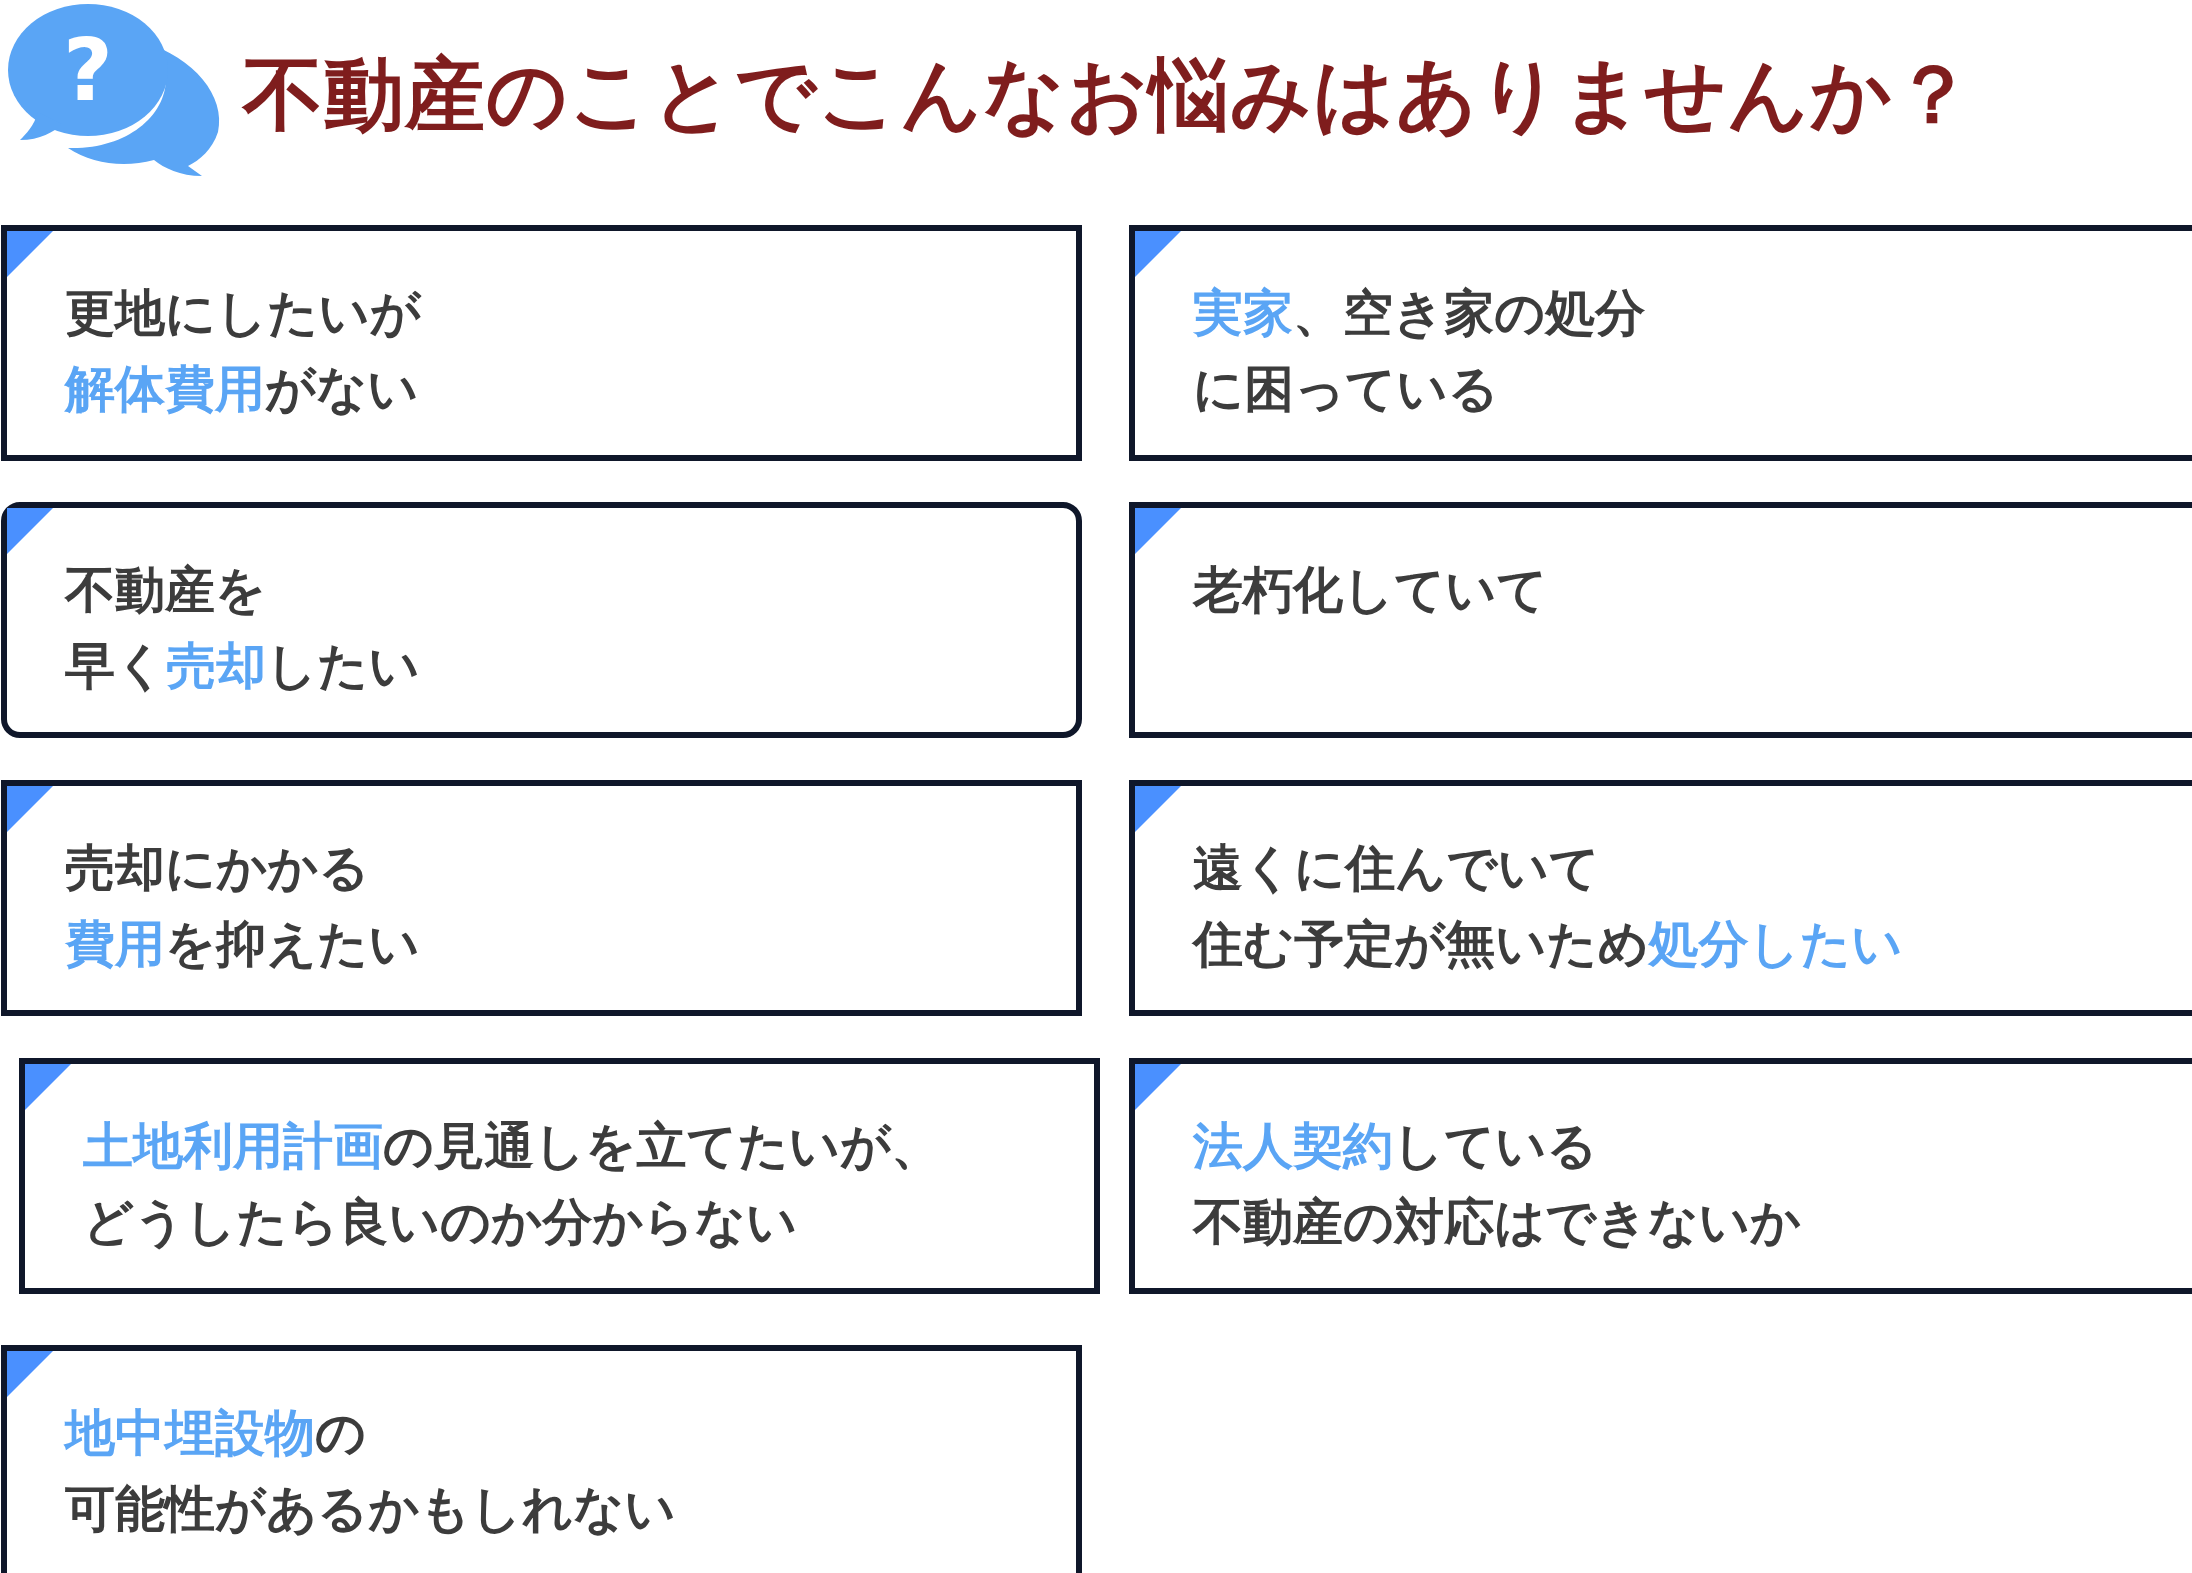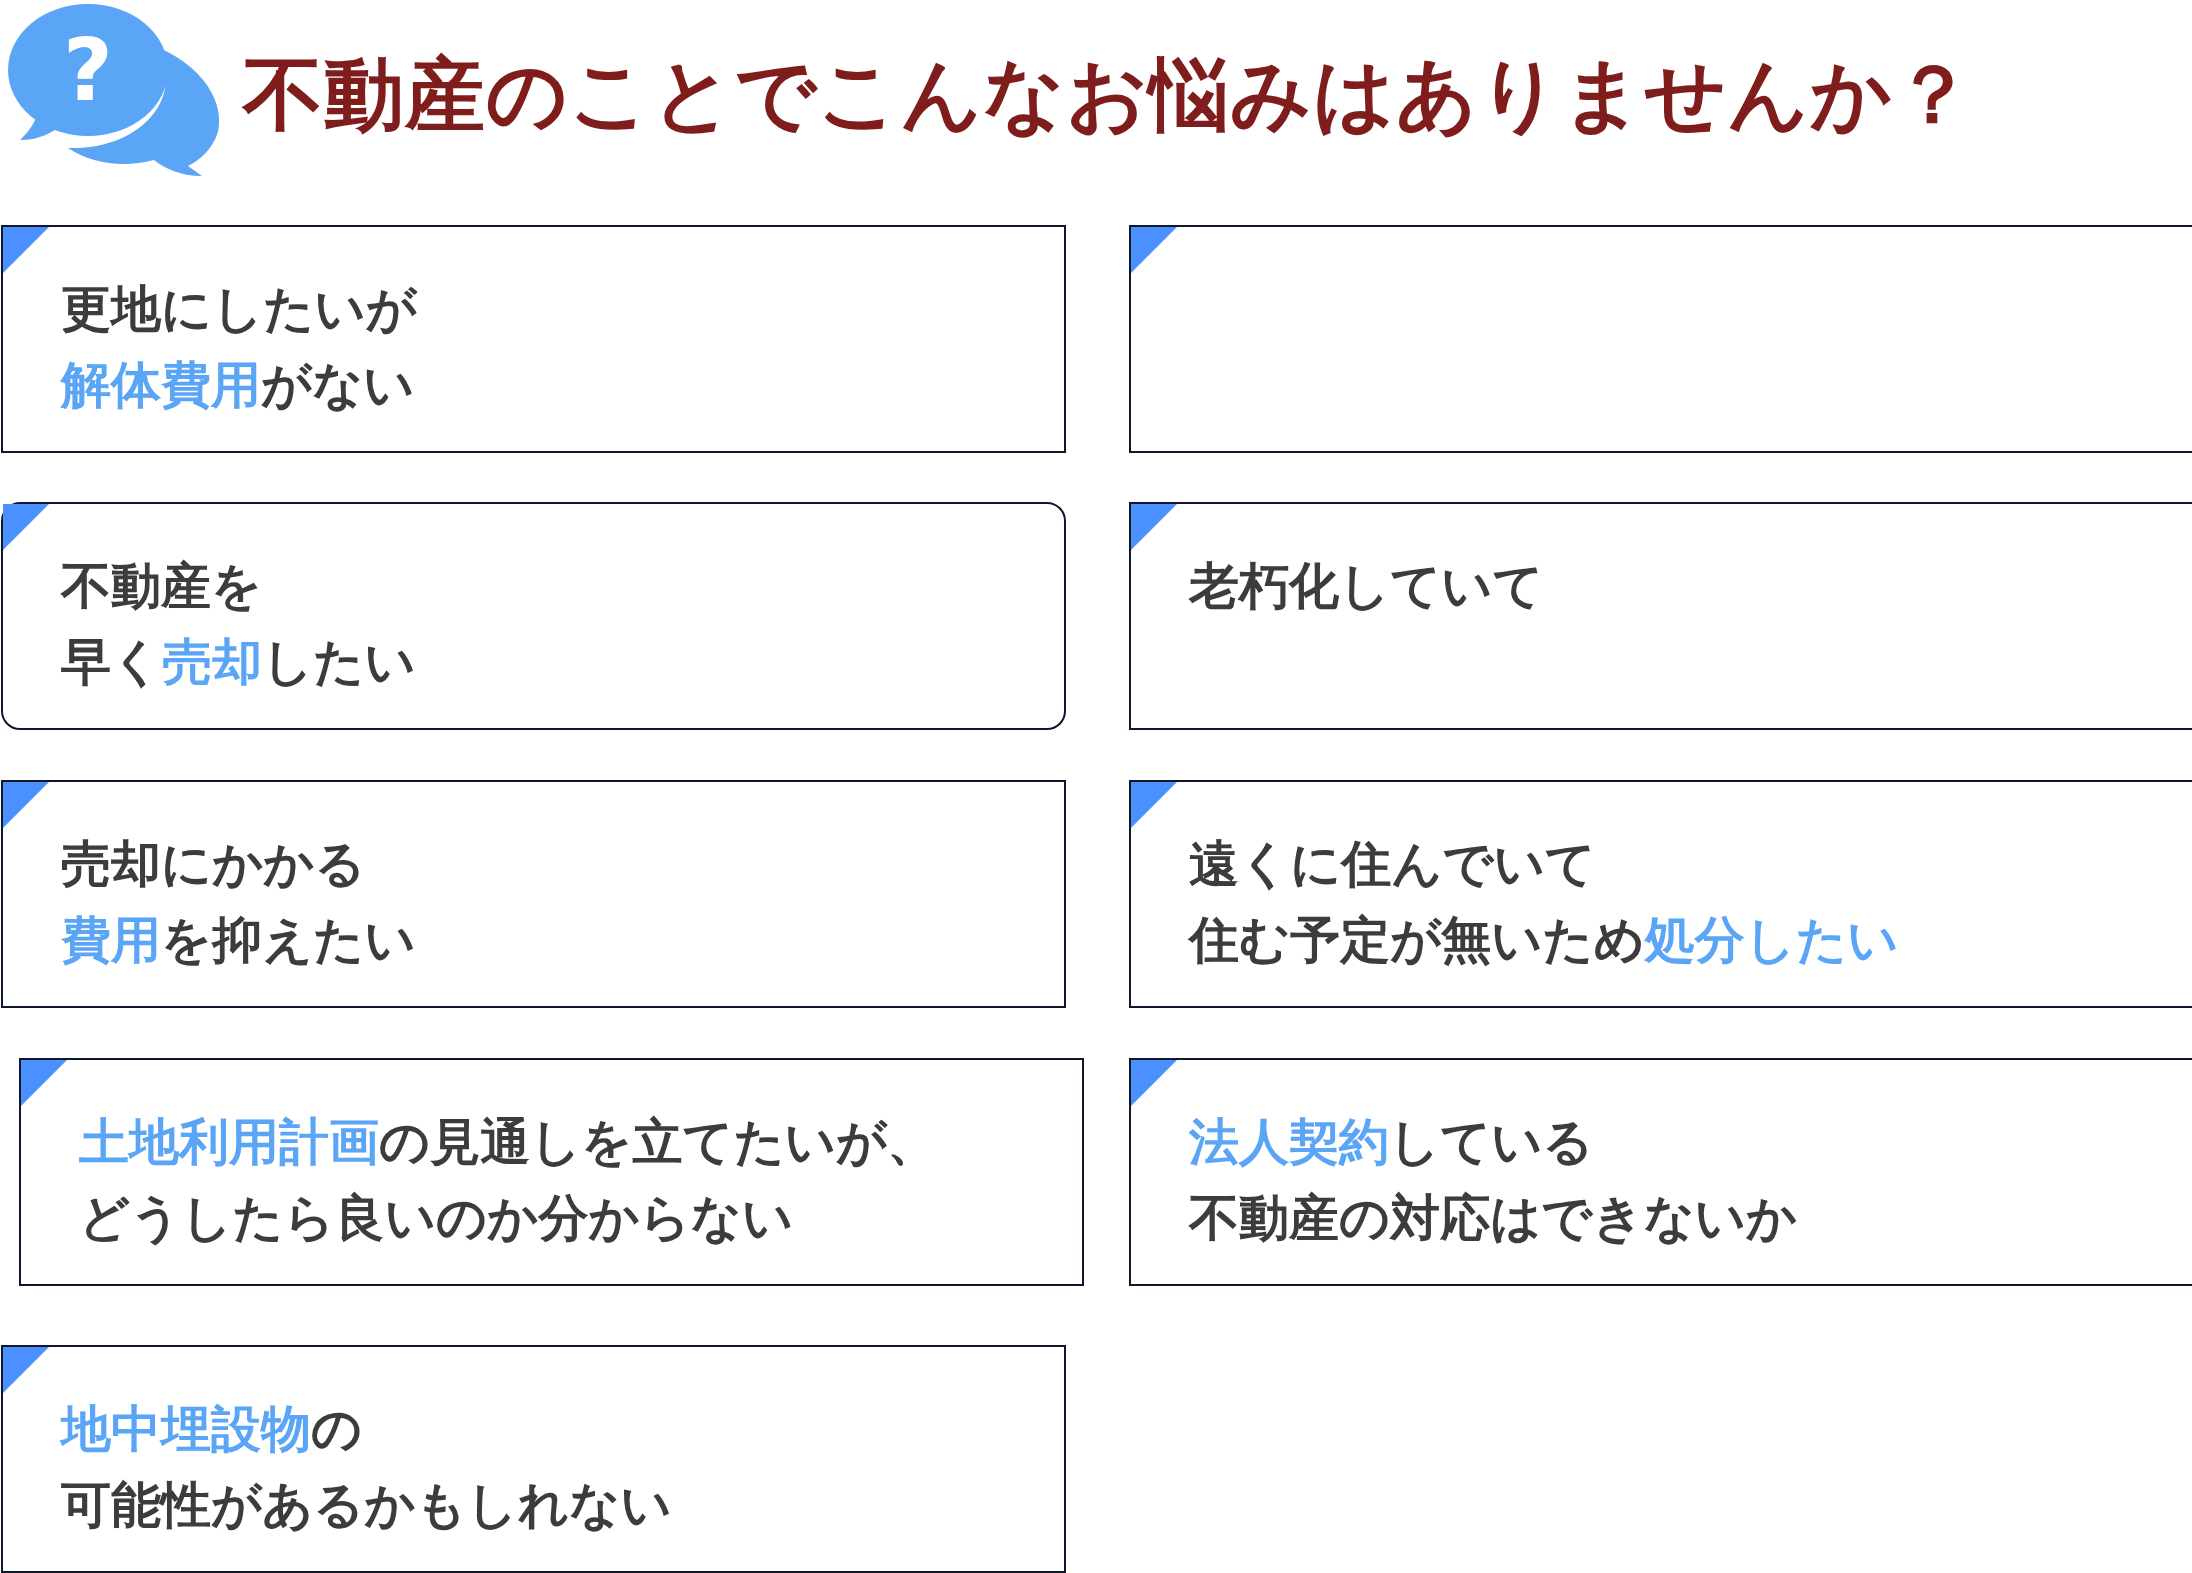--- a/index.html
+++ b/index.html
@@ -9,21 +9,21 @@
     color: #3c3c3c;
   }
   .header-icon { position: absolute; left: 4px; top: 0px; width: 224px; height: 176px; }
   .page-title {
     position: absolute; left: 243px; top: 40px; height: 110px;
     font-size: 80px; font-weight: bold; color: #7f1d1d;
     line-height: 110px; white-space: nowrap; letter-spacing: 1px;
   }
   .card {
     position: absolute; width: 1061px; height: 224px;
-    background: #ffffff; border: 2px solid #0f172a; box-sizing: content-box;
+    background: #ffffff; border: 6px solid #0f172a; box-sizing: content-box; padding-left: 8px;
   }
   .card .corner {
     position: absolute; left: 0; top: 0; width: 0; height: 0;
     border-top: 46px solid #4a90ff; border-right: 46px solid transparent;
   }
   .card .lines { position: absolute; left: 58px; top: 44px; }
   .card .line {
     font-size: 50px; font-weight: bold; line-height: 76px; height: 76px;
     white-space: nowrap; color: #3c3c3c;
   }
@@ -48,20 +48,24 @@
 <div class="card" style="left:1px; top:225px;">
   <div class="corner"></div>
   <div class="lines">
     <div class="line"><span>更地にしたいが</span></div>
     <div class="line"><span class="hl">解体費用</span><span>がない</span></div>
   </div>
 </div>
 
 <div class="card" style="left:1129px; top:225px;">
   <div class="corner"></div>
+  <div class="lines">
+    <div class="line"><span class="hl">実家</span><span>、空き家の処分</span></div>
+    <div class="line"><span>に困っている</span></div>
+  </div>
 </div>
 
 <div class="card" style="left:1px; top:502px;border-radius:19px;">
   <div class="corner"></div>
   <div class="lines">
     <div class="line"><span>不動産を</span></div>
     <div class="line"><span>早く</span><span class="hl">売却</span><span>したい</span></div>
   </div>
 </div>
 

